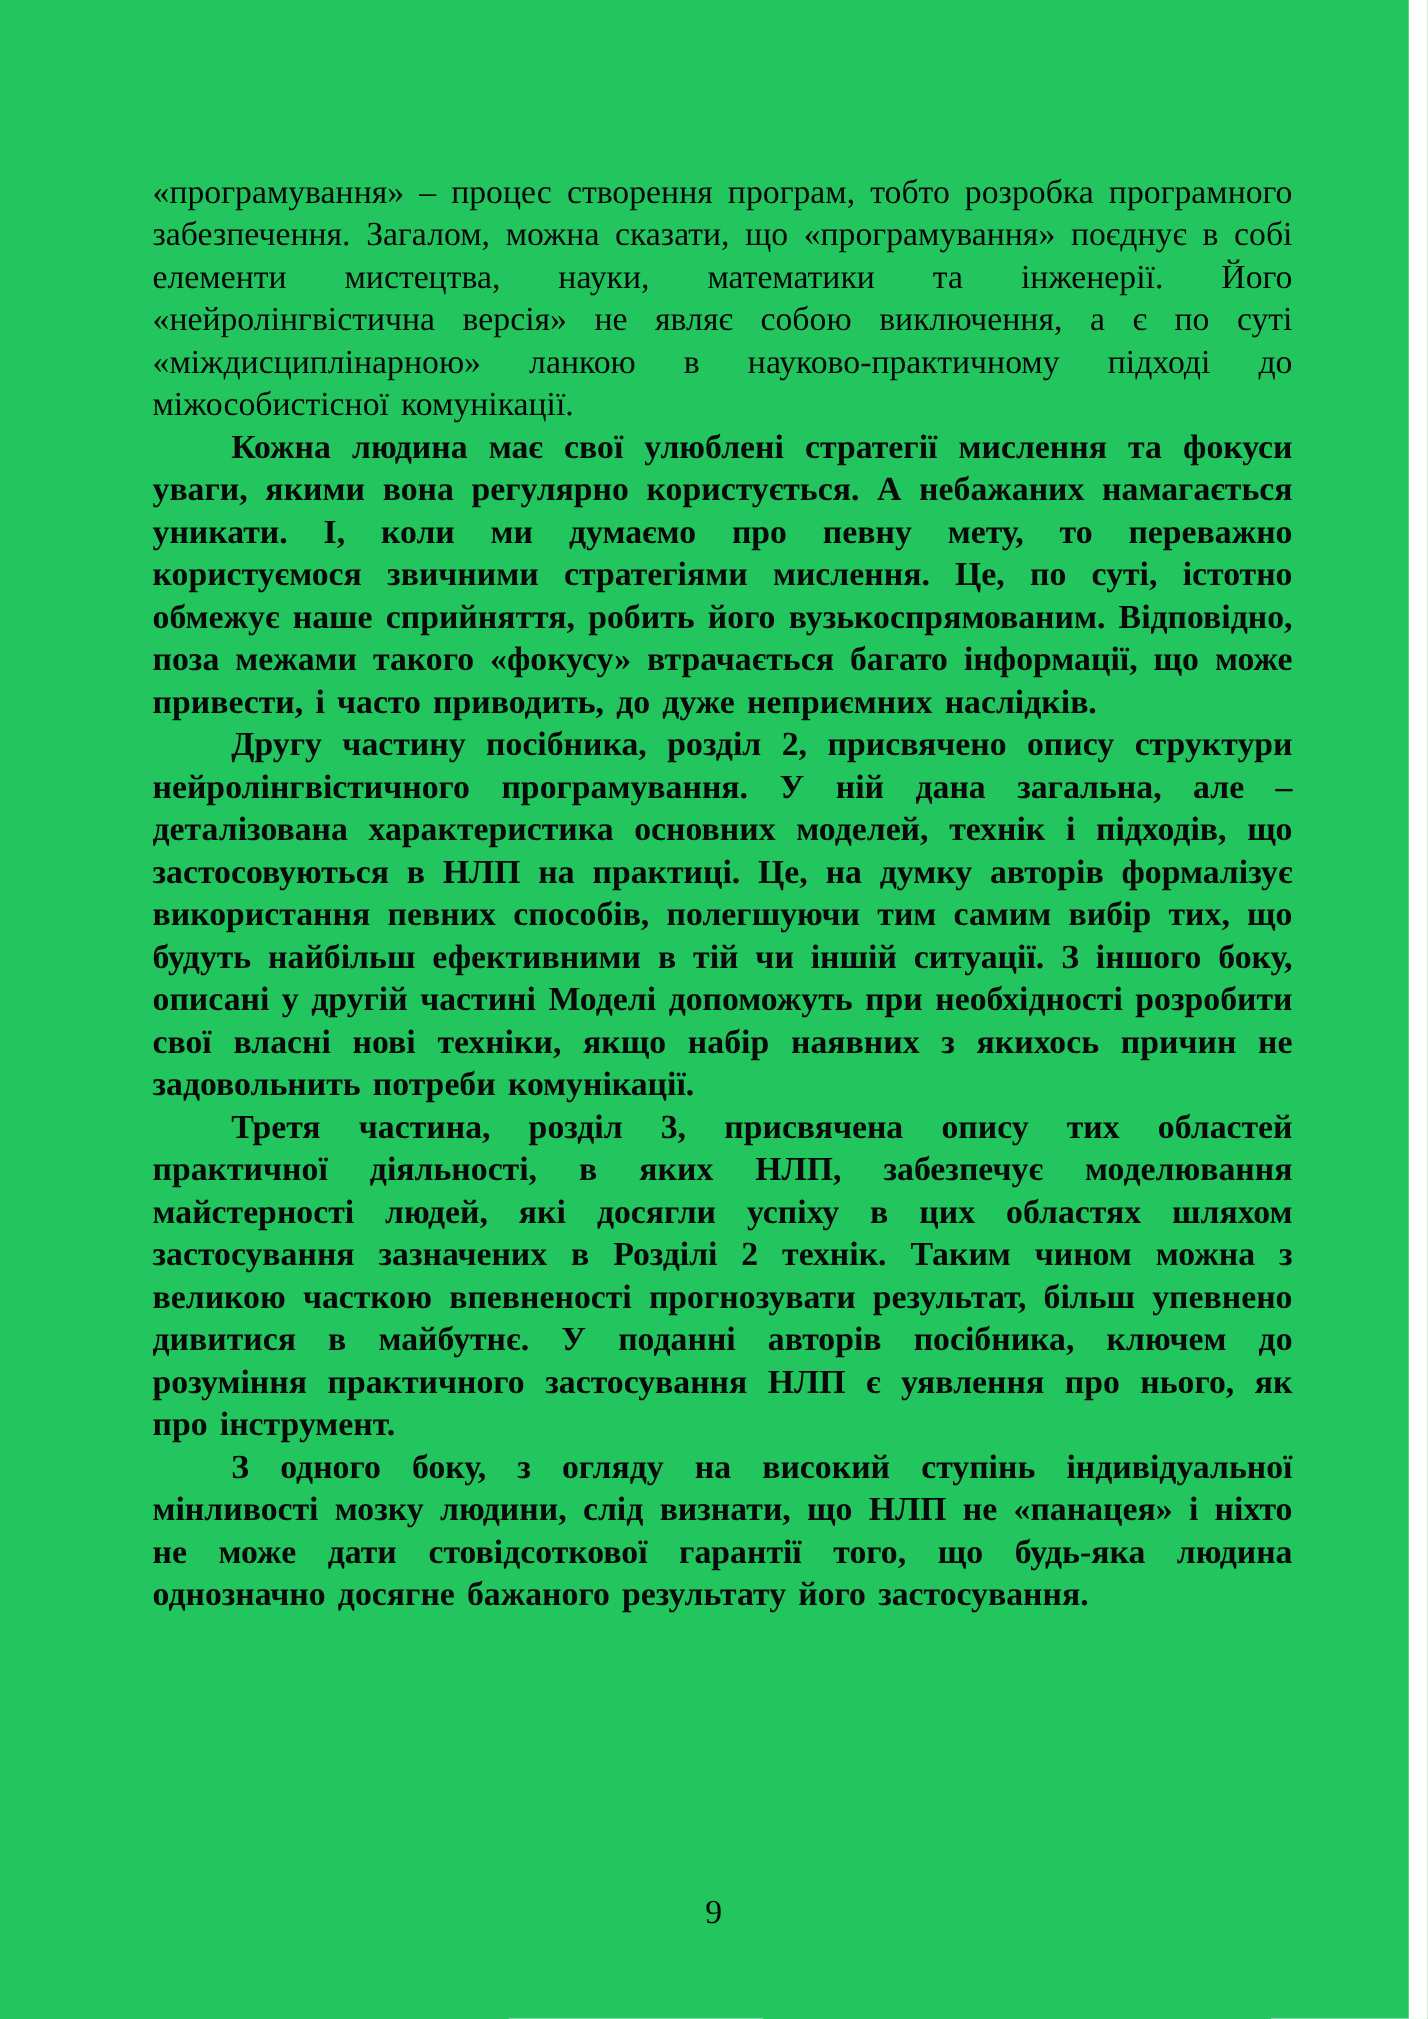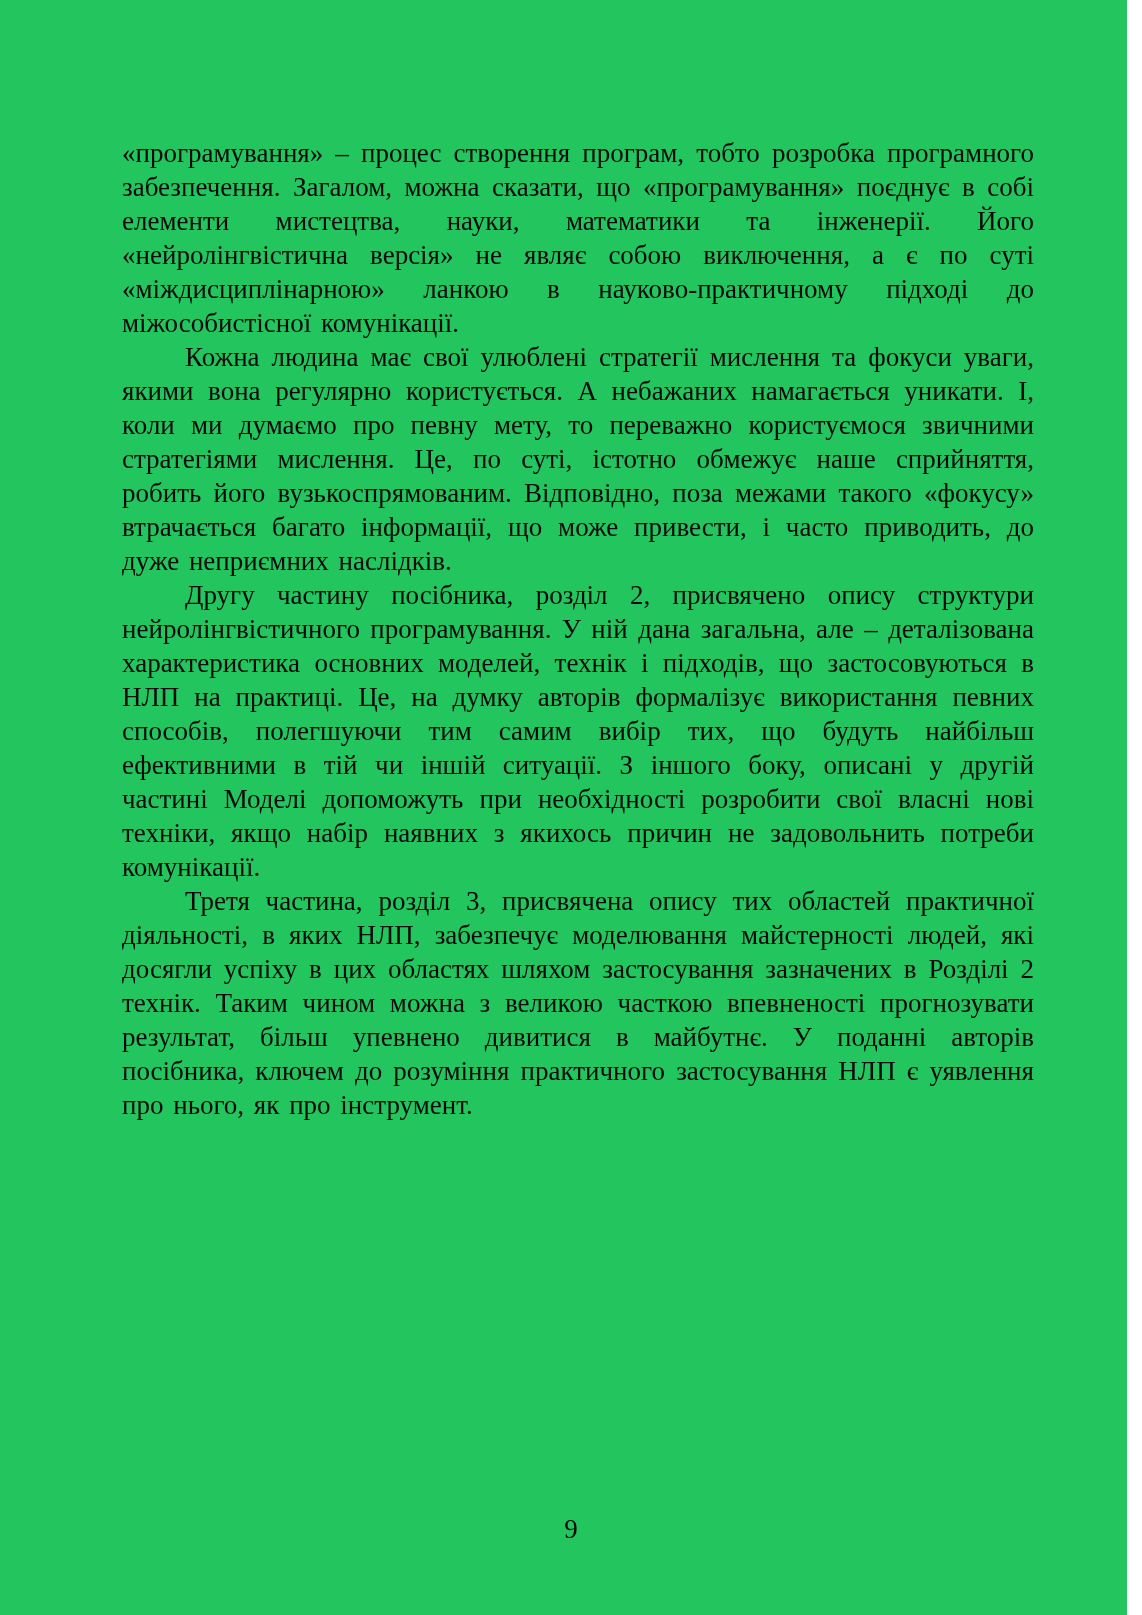--- a/index.html
+++ b/index.html
@@ -27,35 +27,37 @@
     text-align: justify;
     text-justify: inter-word;
   }
   .para {
     margin: 0;
     padding: 0;
     word-spacing: 3px;
   }
   .para.indent {
     text-indent: 63px;
+    font-weight: bold;
   }
   .page-number {
     position: absolute;
     top: 1512px;
     left: 0;
     width: 1142px;
     text-align: center;
     font-size: 27px;
     line-height: 34px;
   }
 </style>
 </head>
 <body>
 
 <div class="page">
   <div class="text-block">
     <p class="para">«програмування» – процес створення програм, тобто розробка програмного забезпечення. Загалом, можна сказати, що «програмування» поєднує в собі елементи мистецтва, науки, математики та інженерії. Його «нейролінгвістична версія» не являє собою виключення, а є по суті «міждисциплінарною» ланкою в науково-практичному підході до міжособистісної комунікації.</p>
     <p class="para indent">Кожна людина має свої улюблені стратегії мислення та фокуси уваги, якими вона регулярно користується. А небажаних намагається уникати. І, коли ми думаємо про певну мету, то переважно користуємося звичними стратегіями мислення. Це, по суті, істотно обмежує наше сприйняття, робить його вузькоспрямованим. Відповідно, поза межами такого «фокусу» втрачається багато інформації, що може привести, і часто приводить, до дуже неприємних наслідків.</p>
     <p class="para indent">Другу частину посібника, розділ 2, присвячено опису структури нейролінгвістичного програмування. У ній дана загальна, але – деталізована характеристика основних моделей, технік і підходів, що застосовуються в НЛП на практиці. Це, на думку авторів формалізує використання певних способів, полегшуючи тим самим вибір тих, що будуть найбільш ефективними в тій чи іншій ситуації. З іншого боку, описані у другій частині Моделі допоможуть при необхідності розробити свої власні нові техніки, якщо набір наявних з якихось причин не задовольнить потреби комунікації.</p>
     <p class="para indent">Третя частина, розділ 3, присвячена опису тих областей практичної діяльності, в яких НЛП, забезпечує моделювання майстерності людей, які досягли успіху в цих областях шляхом застосування зазначених в Розділі 2 технік. Таким чином можна з великою часткою впевненості прогнозувати результат, більш упевнено дивитися в майбутнє. У поданні авторів посібника, ключем до розуміння практичного застосування НЛП є уявлення про нього, як про інструмент.</p>
+    <p class="para indent">З одного боку, з огляду на високий ступінь індивідуальної мінливості мозку людини, слід визнати, що НЛП не «панацея» і ніхто не може дати стовідсоткової гарантії того, що будь-яка людина однозначно досягне бажаного результату його застосування.</p>
   </div>
   <div class="page-number">9</div>
 </div>
 
 </body></html>

